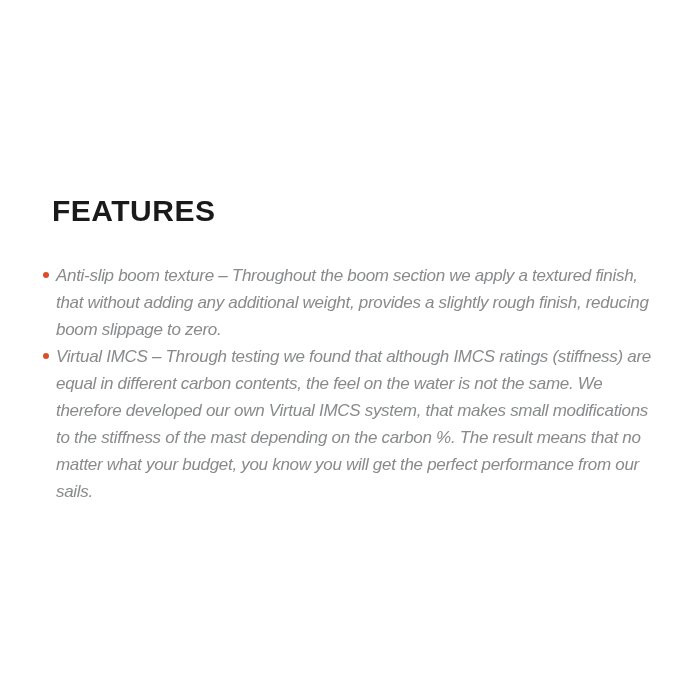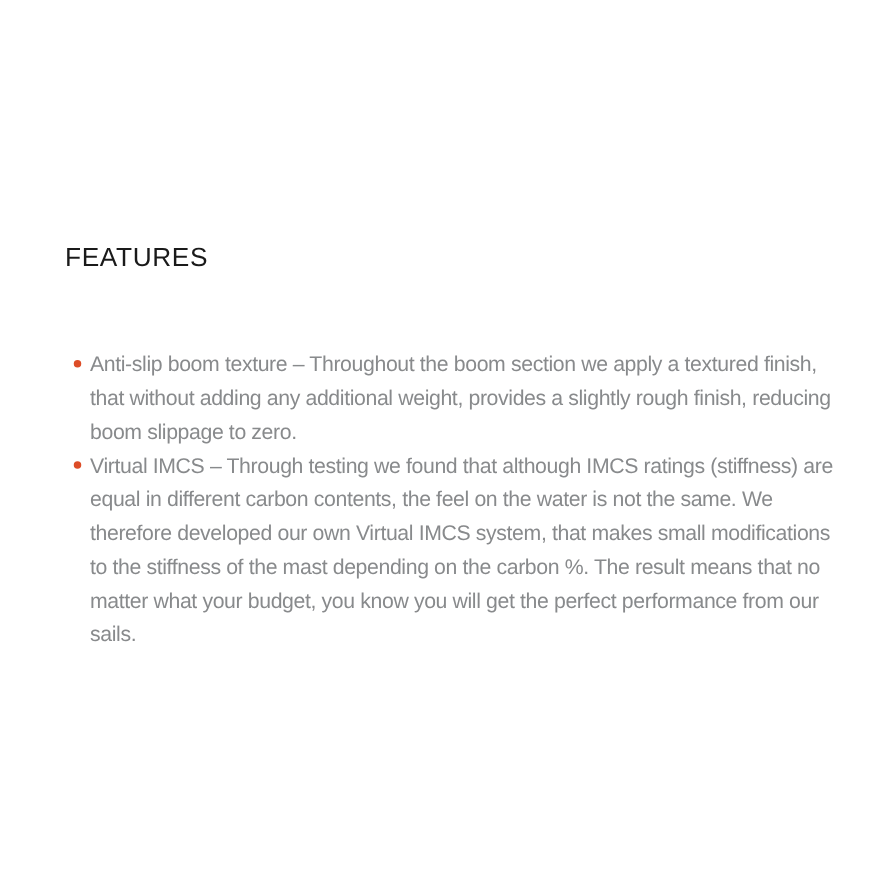--- a/index.html
+++ b/index.html
@@ -18,34 +18,35 @@
     position: absolute;
     left: 0;
     top: 0;
     width: 700px;
   }
   .section-title {
     position: absolute;
     left: 52px;
     top: 196px;
     margin: 0;
-    font-size: 21px;
-    font-weight: 400;
+    font-size: 30px;
+    font-weight: 700;
     line-height: 1;
     letter-spacing: 0.5px;
     color: var(--color-title, #1a1a1a);
   }
   .features-list {
     position: absolute;
     left: 43px;
     top: 262px;
     width: 610px;
-    margin: 16px;
+    margin: 0;
     padding: 0;
     list-style: none;
+    font-style: italic;
   }
   .feature-item {
     position: relative;
     padding-left: 13px;
     margin: 0;
     font-size: 17px;
     letter-spacing: -0.3px;
     line-height: 27px;
     color: var(--color-body_text, #888a8c);
     max-width: 596px;

